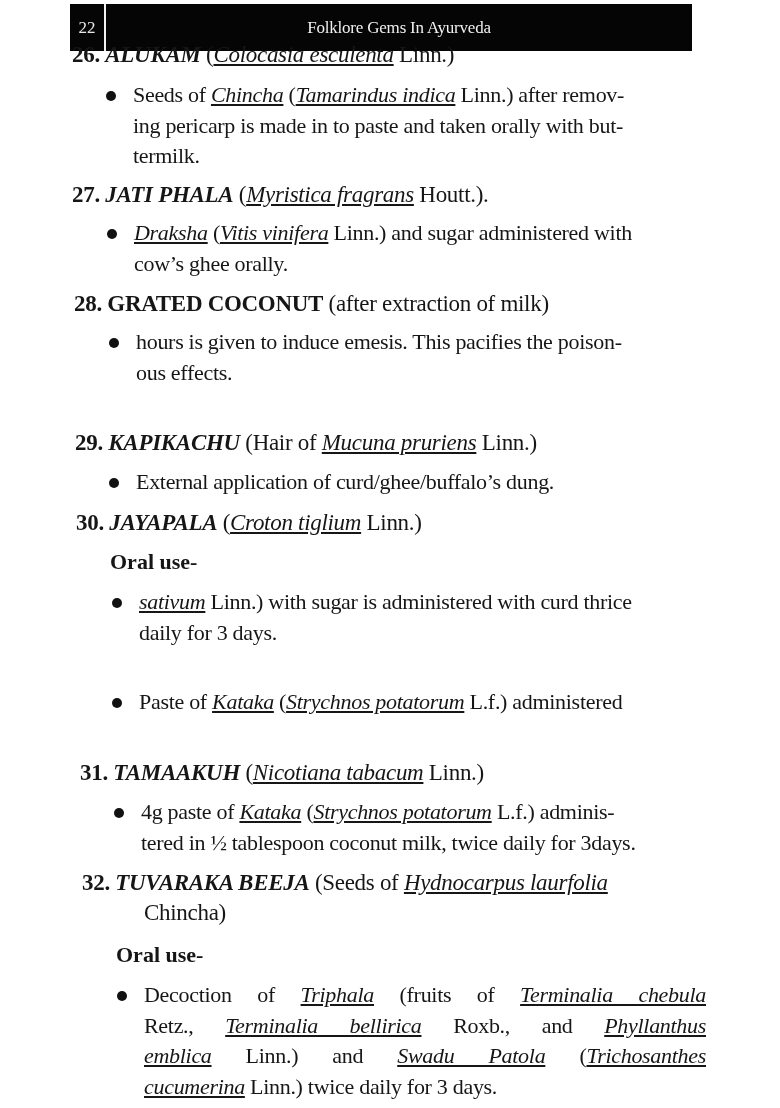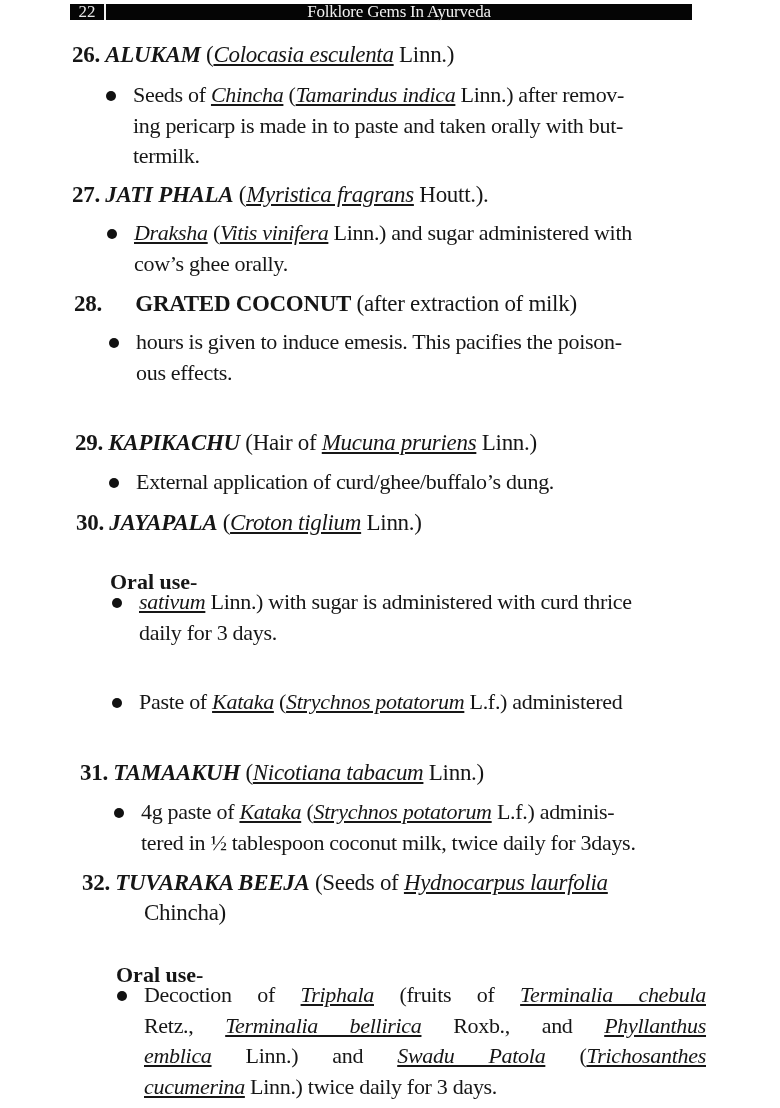--- a/index.html
+++ b/index.html
@@ -13,21 +13,21 @@
       position: relative;
       overflow: hidden;
       font-family: "Liberation Serif", "DejaVu Serif", serif;
       color: #161616;
     }
     .header-bar {
       position: absolute;
       left: 70px;
       top: 4px;
       width: 622px;
-      height: 16px;
+      height: 47px;
       background: #050505;
       display: flex;
       align-items: center;
     }
     .page-num {
       width: 36px;
       height: 100%;
       display: flex;
       align-items: center;
       justify-content: center;
@@ -51,27 +51,26 @@
     }
     .entry-title {
       position: absolute;
       font-size: 23px;
       line-height: 30px;
       white-space: nowrap;
       letter-spacing: -0.3px;
     }
     .entry-title .num { font-weight: bold; }
     .entry-title .name { font-weight: bold; font-style: italic; }
-    .entry-title .name.upright { font-style: normal; margin-left: 28px; }
+    .entry-title .name.upright { font-style: normal; }
     .sub-heading {
       position: absolute;
       font-size: 22px;
       font-weight: bold;
       line-height: 30px;
-      margin-top: 20px;
     }
     .bullet {
       position: absolute;
       font-size: 22px;
       line-height: 30.5px;
       letter-spacing: -0.3px;
     }
     .bullet .dot {
       position: absolute;
       left: -27px;

